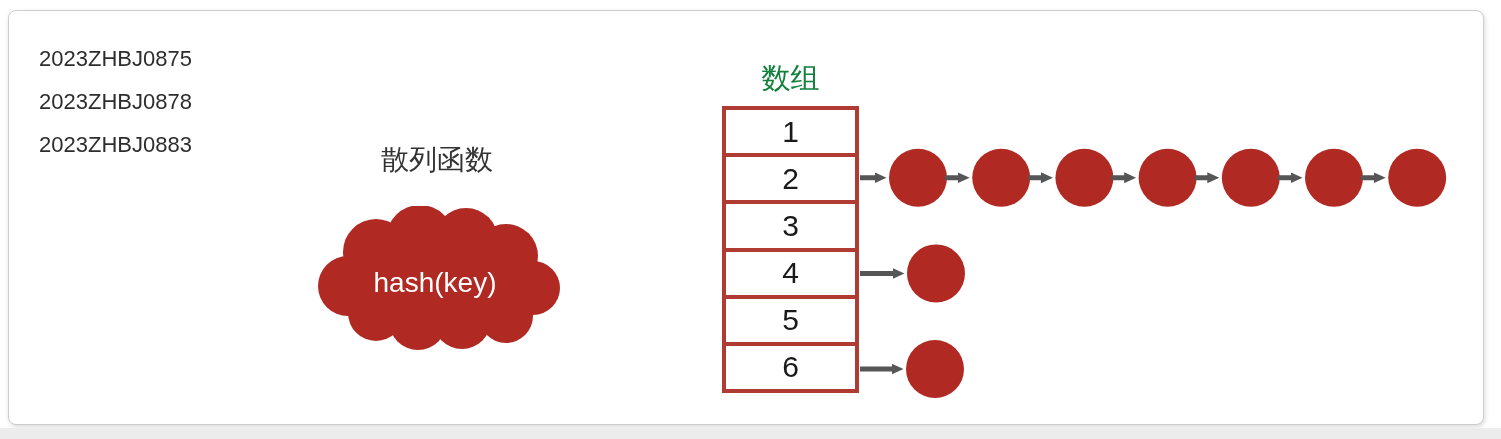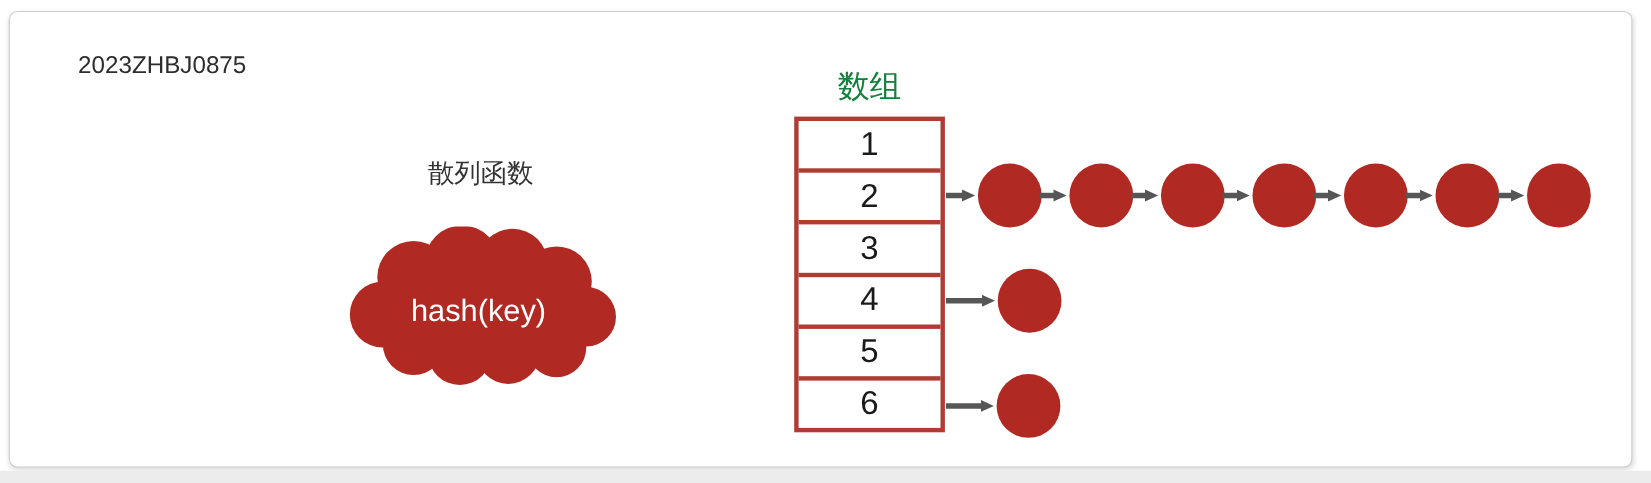--- a/index.html
+++ b/index.html
@@ -35,29 +35,28 @@
   .key-list {
     position: absolute;
     left: 39px; top: 38px;
   }
   .key-item {
     height: 42.7px;
     display: flex;
     align-items: center;
     font-size: 22px;
     color: #2d2d2d;
-    margin-left: 32px;
   }
 
   .hash-title {
     position: absolute;
     left: 337px; top: 141px;
     width: 200px;
     text-align: center;
-    font-size: 24px;
+    font-size: 28px;
     color: #333333;
   }
 
   .array-title {
     position: absolute;
     left: 722px; top: 59px;
     width: 137px;
     text-align: center;
     font-size: 29px;
     color: #15803d;
@@ -96,20 +95,22 @@
 </head>
 <body>
 
 <div class="stage">
 
   <div class="card"></div>
   <div class="bottom-strip"></div>
 
   <div class="key-list">
       <div class="key-item">2023ZHBJ0875</div>
+      <div class="key-item">2023ZHBJ0878</div>
+      <div class="key-item">2023ZHBJ0883</div>
     </div>
 
   <div class="hash-title">散列函数</div>
 
   <svg class="cloud-svg" width="253" height="145" viewBox="0 0 253 145">
     <g>
       <circle class="cloud-bump" cx="40" cy="80" r="30"></circle>
       <circle class="cloud-bump" cx="68" cy="46" r="33"></circle>
       <circle class="cloud-bump" cx="112" cy="33" r="34"></circle>
       <circle class="cloud-bump" cx="158" cy="34" r="32"></circle>

